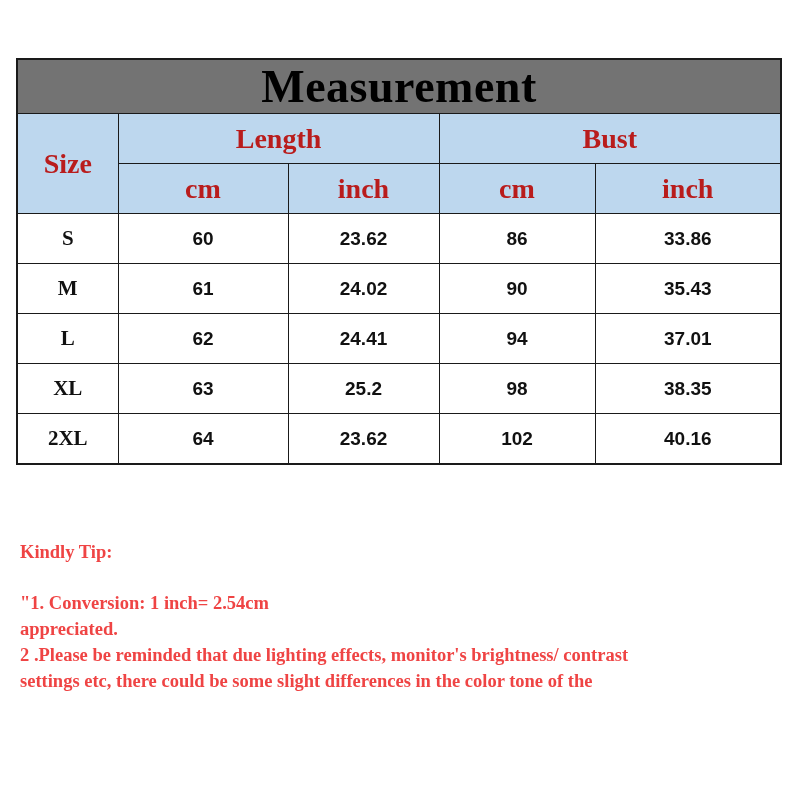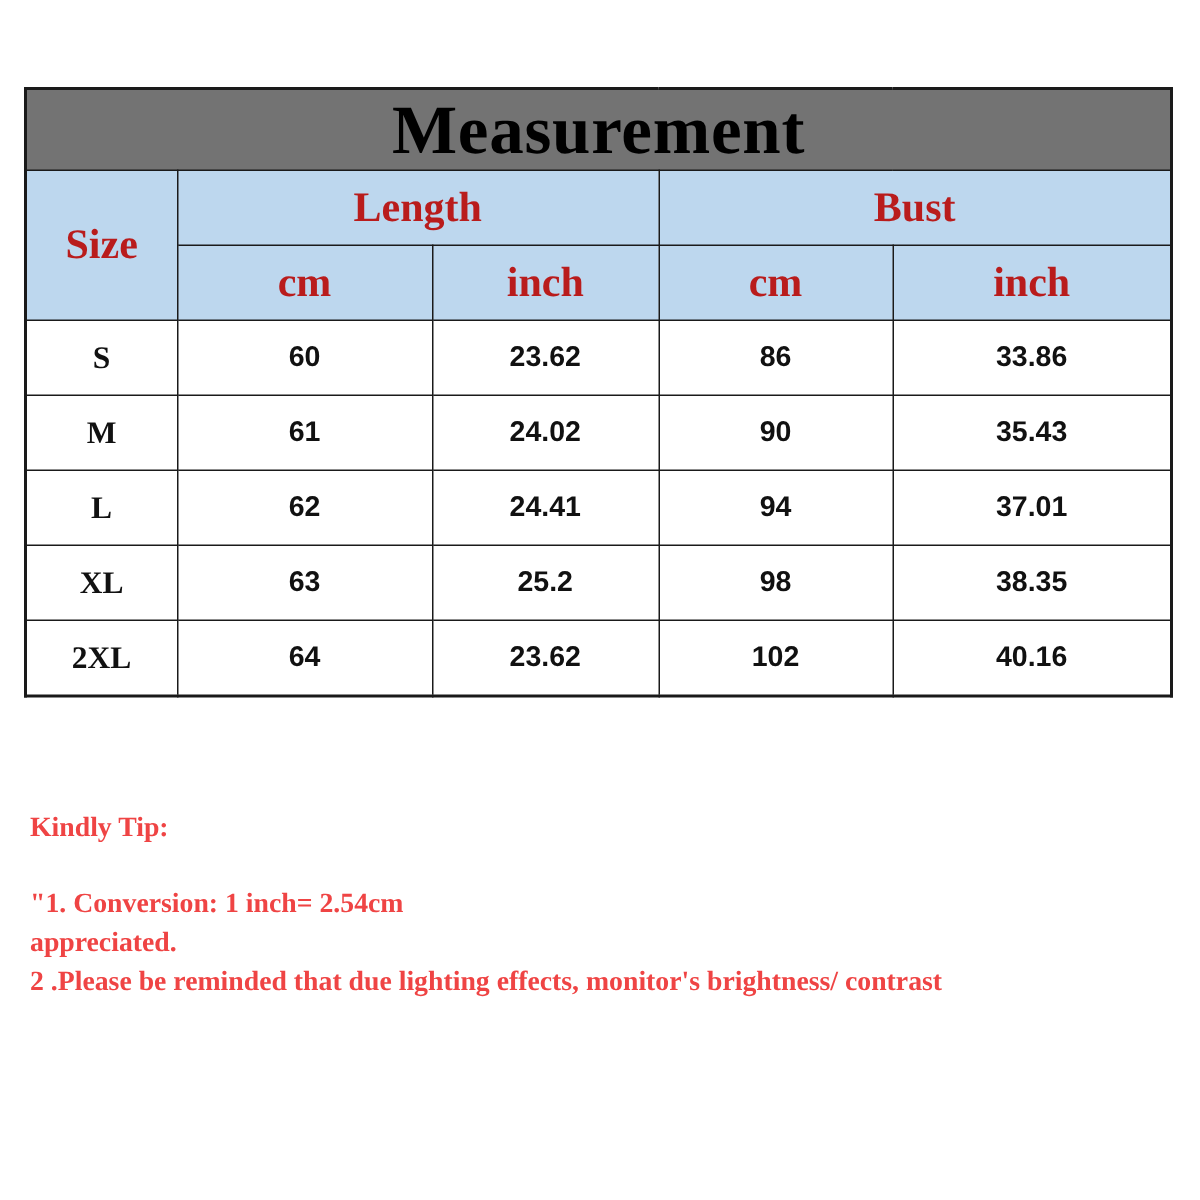--- a/index.html
+++ b/index.html
@@ -99,13 +99,14 @@
   </tr>
 </tbody>
   </table>
 
 <div class="notes">
   <p>Kindly Tip:</p>
   <div class="gap"></div>
   <p>"1. Conversion:  1 inch= 2.54cm</p>
   <p>appreciated.</p>
   <p>2 .Please be reminded that due lighting effects, monitor's brightness/ contrast</p>
+  <p>settings etc, there could be some slight differences in the color tone of the</p>
 </div>
 
 </body></html>

